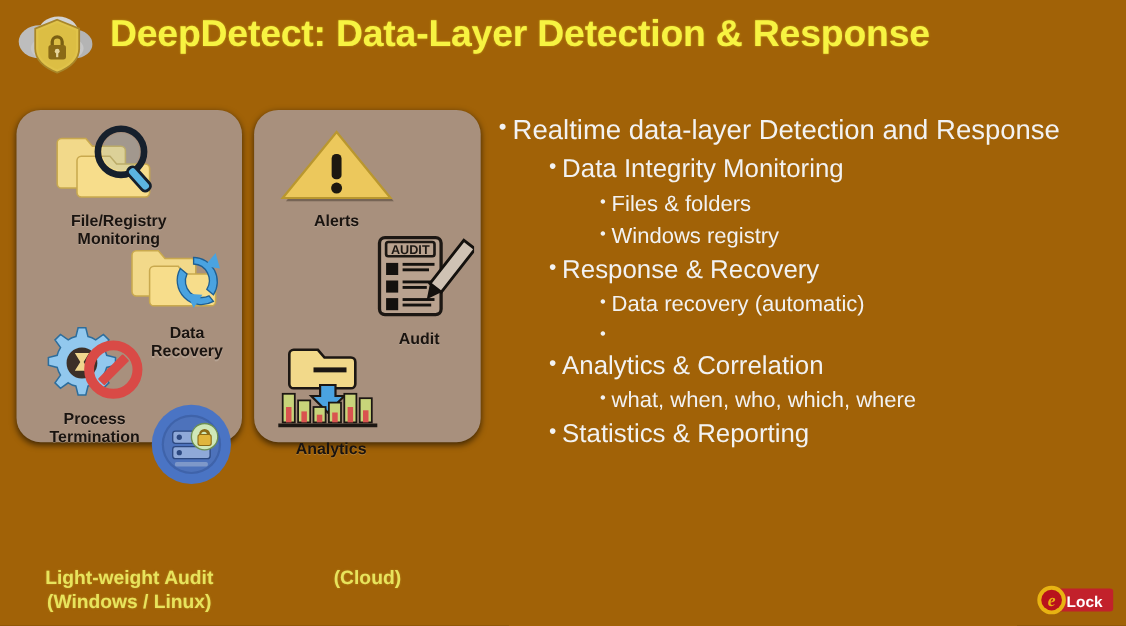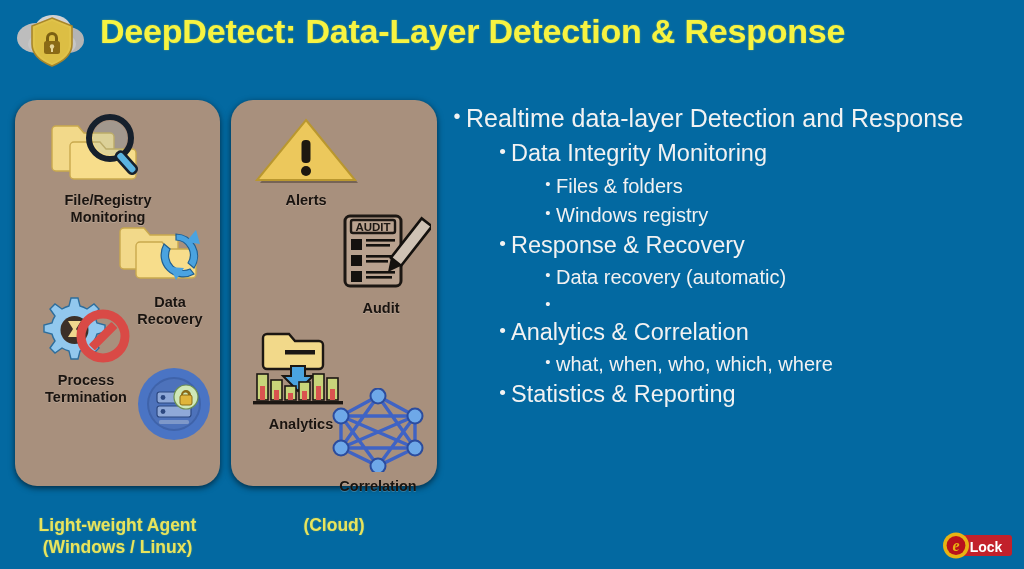--- a/index.html
+++ b/index.html
@@ -2,36 +2,36 @@
 <html><head>
 <meta charset="utf-8">
 <title>DeepDetect Slide</title>
 <style>
   html,body{margin:0;padding:0;background:#000;}
   body{
     width:1024px;height:569px;overflow:hidden;position:relative;
     font-family:"Liberation Sans", sans-serif;
     background:#030303;
   }
-  .slide{position:absolute;inset:0;background:#0369a1;}
+  .slide{position:absolute;inset:0;background:#a16207;}
 
   
   .header{position:absolute;left:0;top:0;width:1024px;height:78px;}
   .brand-mark{position:absolute;left:6px;top:8px;width:92px;height:62px;}
   .brand-mark svg{display:block;}
   .slide-title{
     position:absolute;left:100px;top:12px;
     font-size:34px;font-weight:bold;color:#f7f341;
     letter-spacing:-0.2px;white-space:nowrap;
     text-shadow:0 0 2px rgba(247,243,65,.45);
   }
 
   
   .panel{
-    position:absolute;top:100px;height:386px;
+    position:absolute;top:100px;height:302px;
     background:#a8907d;border-radius:22px;
     box-shadow:0 2px 6px rgba(0,0,0,.6);
   }
   #panel-agent{left:15px;width:205px;}
   #panel-console{left:231px;width:206px;}
 
   .panel-caption{
     position:absolute;text-align:center;color:#e8e45c;
     font-size:17.5px;font-weight:bold;line-height:1.28;
     text-shadow:0 0 2px rgba(232,228,92,.35);
@@ -50,21 +50,21 @@
 
   
   #node-file-registry{left:18px;top:8px;width:150px;}
   #node-data-recovery{left:96px;top:118px;width:118px;}
   #node-process-termination{left:2px;top:192px;width:138px;}
   #node-host-isolation{left:104px;top:264px;width:110px;}
 
   
   #node-alerts{left:10px;top:14px;width:130px;}
   #node-audit{left:94px;top:108px;width:112px;}
-  #node-analytics{left:6px;top:224px;width:128px;}
+  #node-analytics{left:6px;top:208px;width:128px;}
   #node-correlation{left:88px;top:288px;width:118px;}
 
   
   .bullets{position:absolute;left:448px;top:106px;width:576px;}
   .b{display:flex;align-items:flex-start;color:#f2f2f2;}
   .b .dot{flex:0 0 auto;text-align:center;}
   .b .txt{white-space:nowrap;}
   .lvl1{font-size:25px;margin-left:0px;line-height:1.0;margin-bottom:11px;}
   .lvl1 .dot{width:18px;font-size:20px;line-height:1.0;}
   .lvl2{font-size:23.5px;margin-left:46px;line-height:1.0;margin-bottom:10px;}
@@ -162,21 +162,21 @@
           <rect x="28" y="56" width="30" height="4" rx="1.6" fill="#7e98c9"></rect>
           <circle cx="55" cy="33" r="12" fill="#cfe8b8" stroke="#6d8f52" stroke-width="1.2"></circle>
           <path d="M50 31 a5 5 0 0 1 10 0 v3 h-3 v-3 a2.5 2.5 0 0 0 -5 0 v3 h-2 z" fill="#8a6a16"></path>
           <rect x="49" y="31" width="12" height="10" rx="2" fill="#e0b53c" stroke="#8a6a16" stroke-width="1"></rect>
         </svg>
       </span>
     </div>
   </div>
 
   <div class="panel-caption" id="caption-agent">
-    <div>Light-weight Agent</div>
+    <div>Light-weight Audit</div>
     <div>(Windows / Linux)</div>
   </div>
 
   <div class="panel" id="panel-console">
 
     <div class="node" id="node-alerts">
       <span class="glyph">
         <svg width="110" height="72" viewBox="0 0 110 72">
           <path d="M55 6 L104 66 L6 66 Z" fill="#3a2f26" opacity=".45" transform="translate(3,3)"></path>
           <path d="M55 6 L104 66 L6 66 Z" fill="#ecc85c" stroke="#b9972f" stroke-width="2"></path>
@@ -234,39 +234,20 @@
               <rect x="57" y="67" width="5" height="9"></rect>
             <rect x="71" y="62" width="5" height="14"></rect>
               <rect x="85" y="65" width="5" height="11"></rect>
           </g>
           <rect x="8" y="77" width="90" height="3.4" fill="#1c1713"></rect>
         </svg>
       </span>
       <span class="lbl">Analytics</span>
     </div>
 
-    <div class="node" id="node-correlation">
-      <span class="glyph">
-        <svg width="102" height="84" viewBox="0 0 102 84">
-          <g stroke="#3f63c4" stroke-width="3.4" fill="none">
-            <path d="M51 8 L88 28 L88 60 L51 78 L14 60 L14 28 Z"></path>
-            <path d="M51 8 L14 60 M51 8 L88 60 M14 28 L88 60 M88 28 L14 60 M14 28 L51 78 M88 28 L51 78 M14 28 L88 28 M14 60 L88 60"></path>
-          </g>
-          <g fill="#6ea8e8" stroke="#2b4c9e" stroke-width="2">
-            <circle cx="51" cy="8" r="7.5"></circle>
-              <circle cx="88" cy="28" r="7.5"></circle>
-            <circle cx="88" cy="60" r="7.5"></circle>
-              <circle cx="51" cy="78" r="7.5"></circle>
-            <circle cx="14" cy="60" r="7.5"></circle>
-              <circle cx="14" cy="28" r="7.5"></circle>
-          </g>
-        </svg>
-      </span>
-      <span class="lbl">Correlation</span>
-    </div>
   </div>
 
   <div class="panel-caption" id="caption-console">
     <div>(Cloud)</div>
   </div>
 
   <div class="bullets" id="bullet-list">
       <div class="b lvl1">
         <span class="dot">•</span>
         <span class="txt">Realtime data-layer Detection and Response</span>

